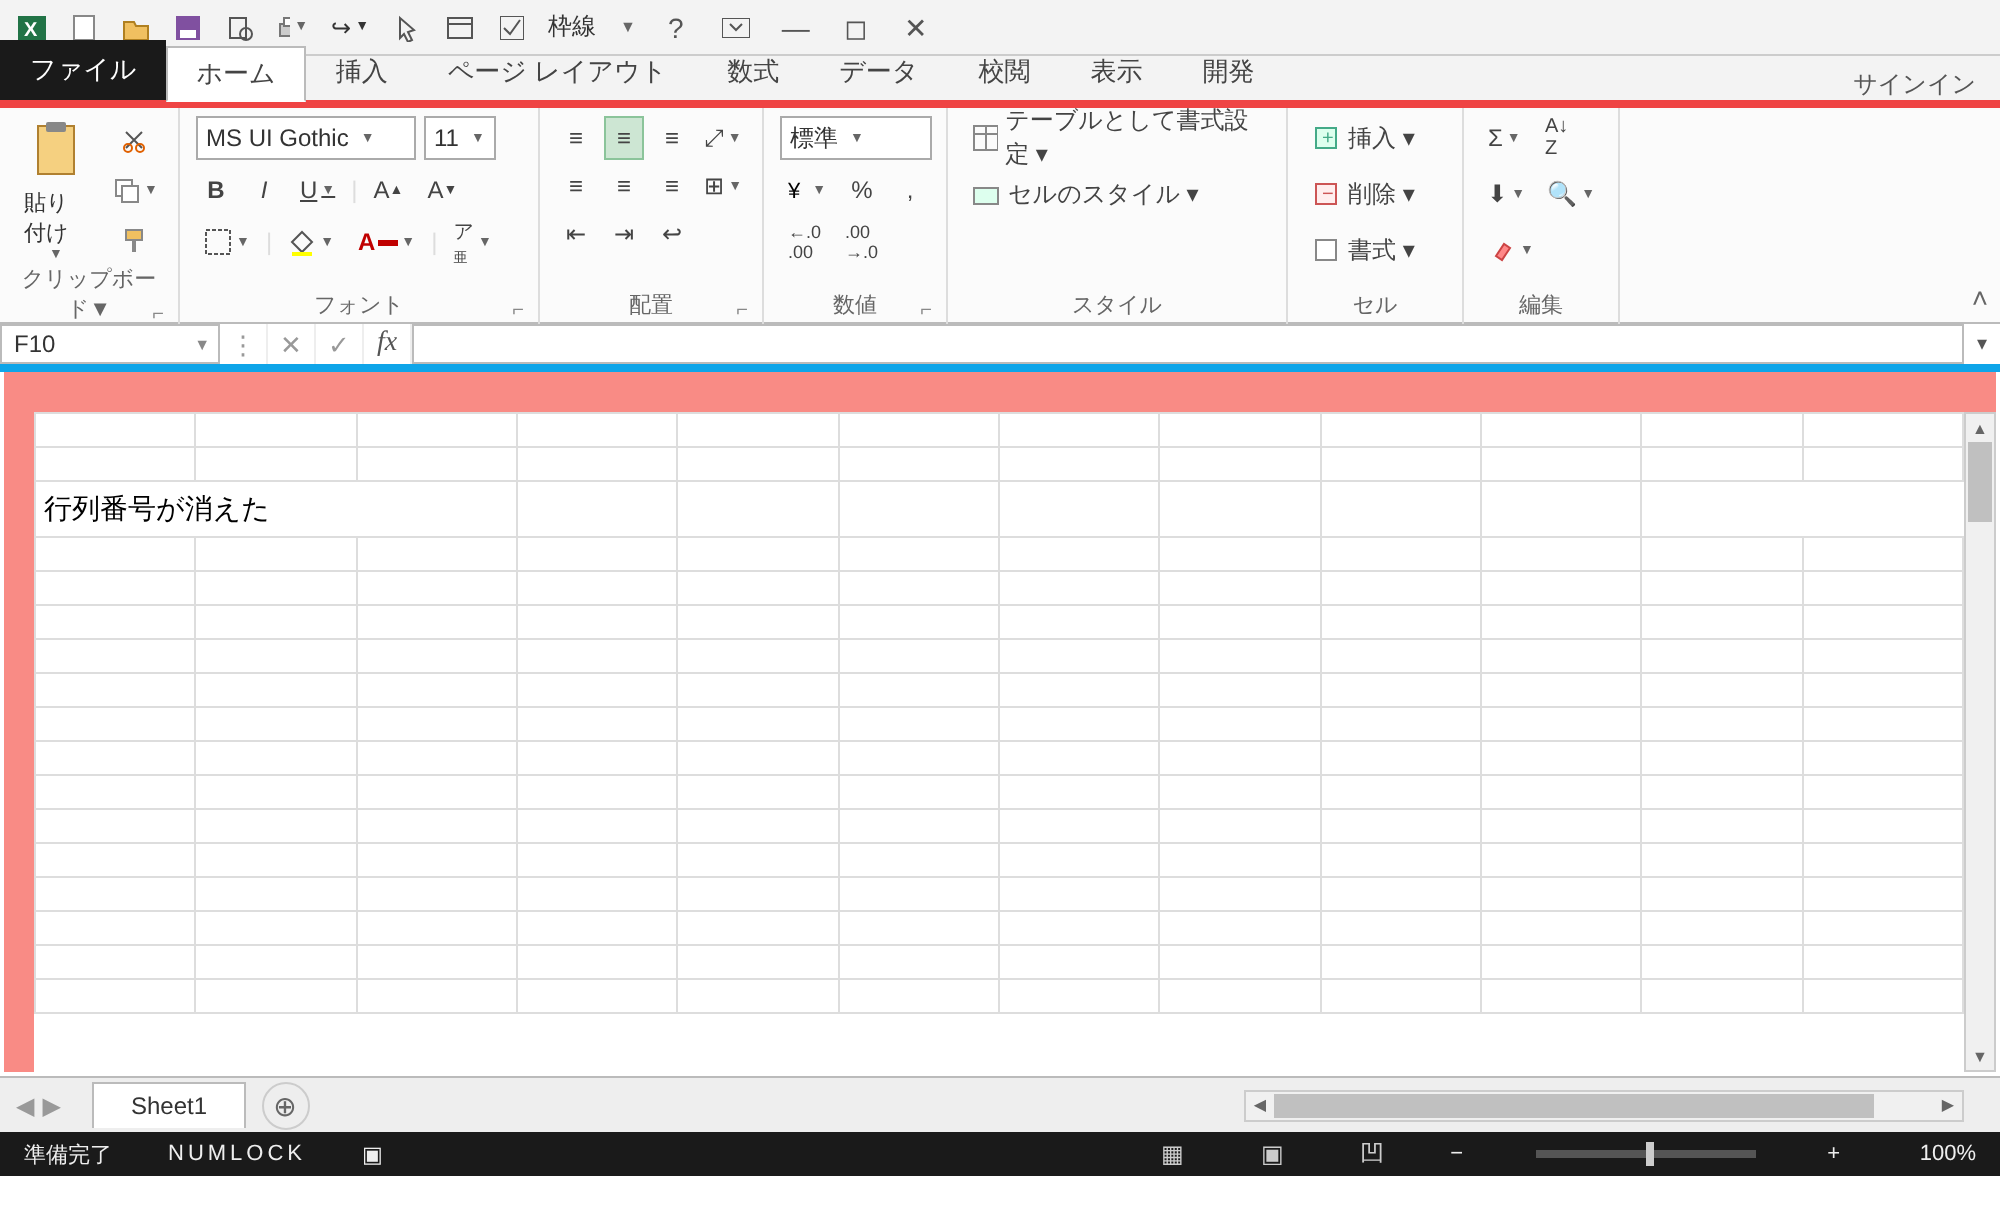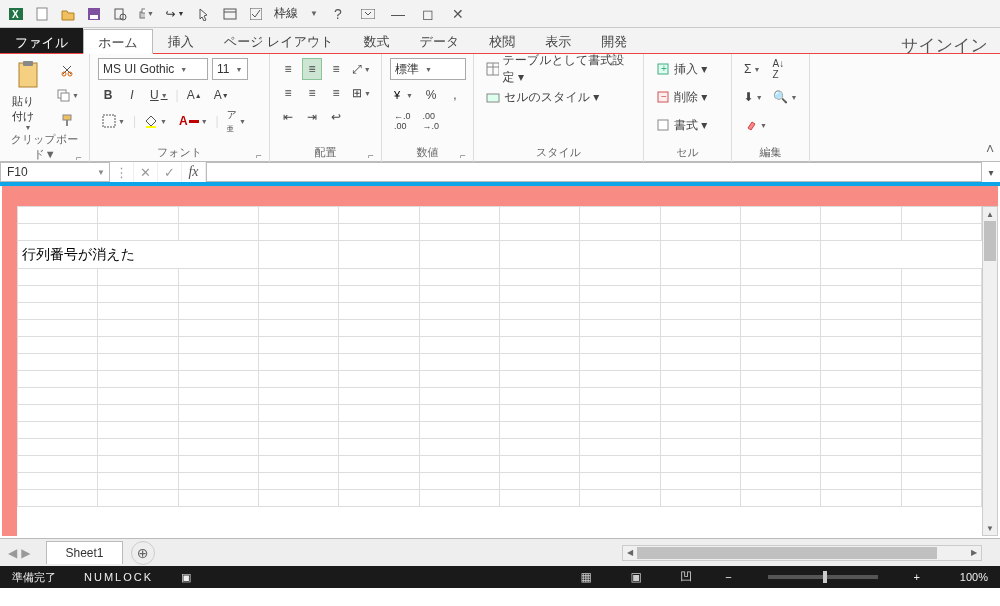--- a/index.html
+++ b/index.html
@@ -7,25 +7,25 @@
 
 
 .titlebar { height: 28px; background: #f3f3f3; display: flex; align-items: center; border-bottom: 1px solid #ccc; }
 .titlebar .qat { display: flex; align-items: center; gap: 2px; padding-left: 4px; }
 .titlebar .qat .qbtn { width: 24px; height: 22px; display: flex; align-items: center; justify-content: center; cursor: pointer; }
 .titlebar .title { flex: 1; text-align: center; font-size: 13px; color: #555; }
 .titlebar .wincontrols { display: flex; gap: 2px; padding-right: 4px; }
 .titlebar .wincontrols .wb { width: 28px; height: 22px; display: flex; align-items: center; justify-content: center; cursor: pointer; font-size: 14px; color: #555; }
 
 
-.tabbar { height: 26px; background: #f3f3f3; display: flex; border-bottom: 1px solid #ef4444; position: relative; }
+.tabbar { height: 26px; background: #f3f3f3; display: flex; align-items: flex-end; border-bottom: 4px solid #ef4444; position: relative; }
 .tabbar .tab { padding: 4px 14px; font-size: 13px; color: #444; cursor: pointer; border: 1px solid transparent; }
 .tabbar .tab.file { background: #1a1a1a; color: #fff; padding: 5px 14px; }
 .tabbar .tab.active { background: #fff; border: 1px solid #bbb; border-bottom-color: #fff; position: relative; top: 1px; }
-.tabbar .signin { position: absolute; right: 6px; top: 0; font-size: 17px; color: #555; padding: 6px; cursor: pointer; }
+.tabbar .signin { position: absolute; right: 6px; top: 0; font-size: 12px; color: #555; padding: 6px; cursor: pointer; }
 
 
 .ribbon { height: 108px; background: #fbfbfb; border-bottom: 1px solid #bbb; display: flex; }
 .group { display: flex; flex-direction: column; justify-content: space-between; border-right: 1px solid #ddd; padding: 4px 8px 0 8px; height: 108px; position: relative; }
 .group .glabel { font-size: 11px; color: #666; text-align: center; padding-bottom: 2px; position: relative; }
 .group .glabel .launcher { position: absolute; right: -4px; bottom: 0; width: 12px; height: 12px; font-size: 10px; color: #888; cursor: pointer; }
 .row { display: flex; align-items: center; gap: 4px; }
 .rbtn { min-width: 20px; height: 22px; display: flex; align-items: center; justify-content: center; padding: 0 3px; cursor: pointer; border: 1px solid transparent; font-size: 12px; color: #444; }
 .rbtn.ddl::after { content: "▼"; font-size: 7px; margin-left: 2px; color: #666; }
 .rbtn.active { background: #cde6d3; border-color: #8bc49a; }

